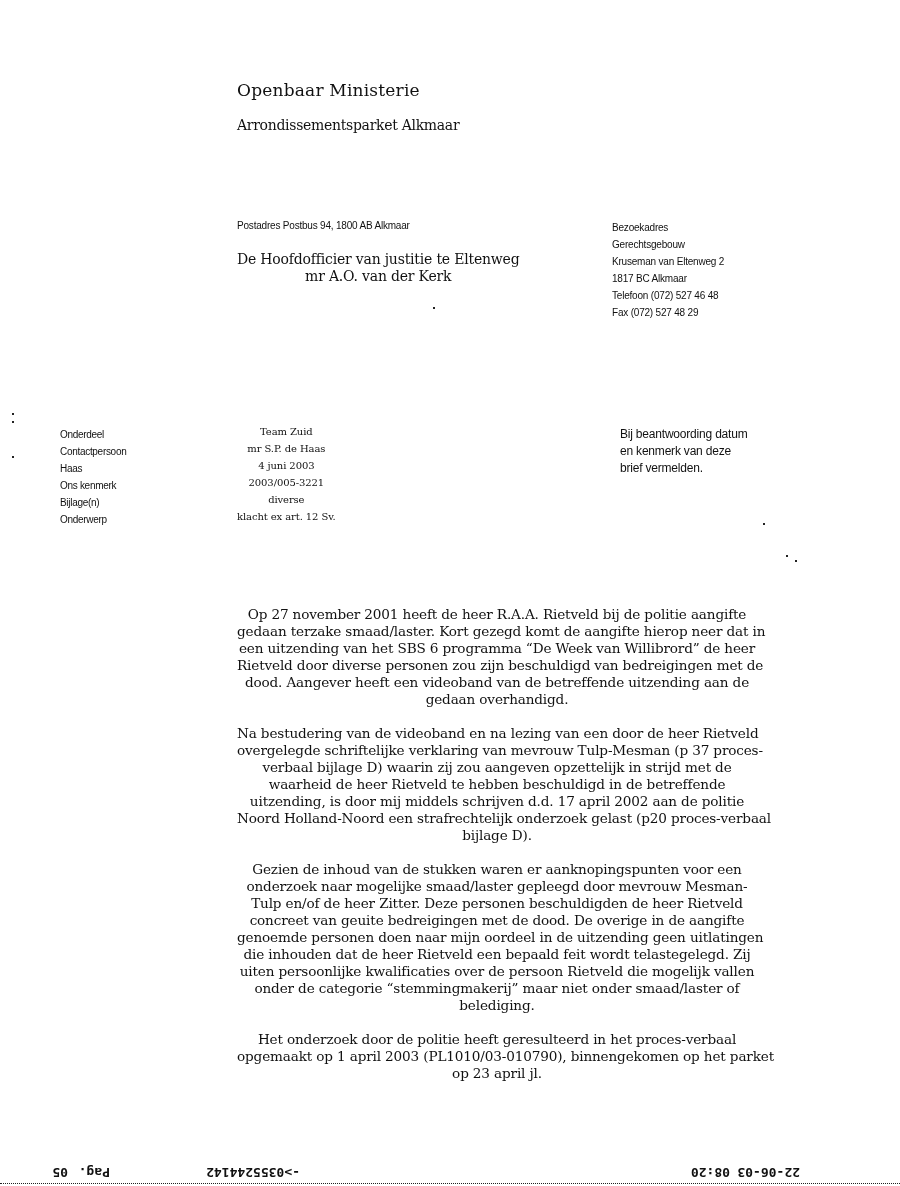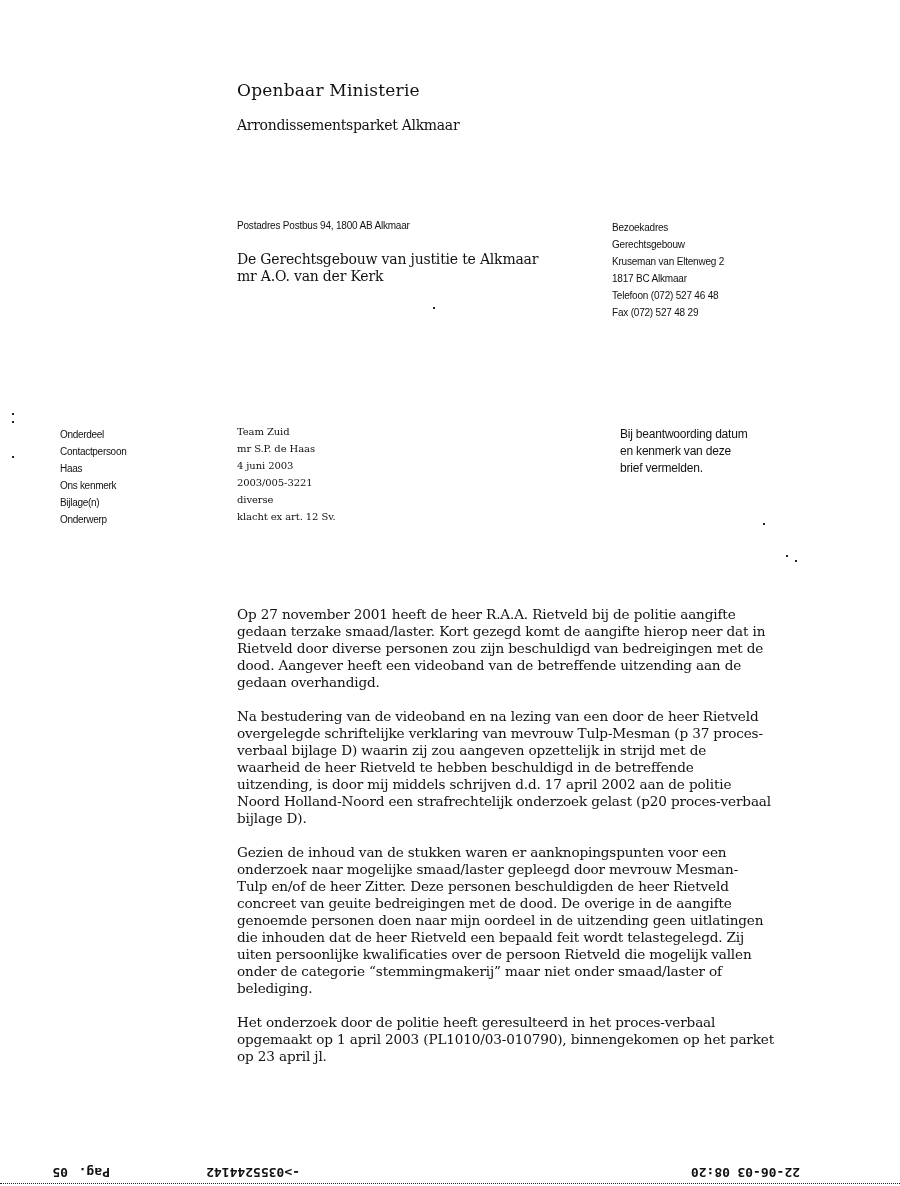--- a/index.html
+++ b/index.html
@@ -1,17 +1,17 @@
 <!DOCTYPE html>
 <html><head>
 <meta charset="utf-8">
 <style>
   html, body { margin: 0; padding: 0; background: #ffffff; }
   body { width: 900px; height: 1186px; position: relative; overflow: hidden; color: #111; }
-  .serif { font-family: "DejaVu Serif", "Liberation Serif", serif; }
+  .serif { font-family: "DejaVu Serif", "Liberation Serif", serif; text-align: center; }
   .sans { font-family: "Liberation Sans", "DejaVu Sans", sans-serif; }
   .abs { position: absolute; white-space: nowrap; }
   .org-title { left: 237px; top: 80px; font-size: 17px; letter-spacing: 0.2px; }
   .org-sub { left: 237px; top: 117px; font-size: 14px; letter-spacing: -0.3px; }
   .postadres { left: 237px; top: 220px; font-size: 10px; letter-spacing: -0.2px; }
   .addressee { left: 237px; top: 251px; font-size: 14px; line-height: 17px; letter-spacing: -0.2px; }
   .visit { left: 612px; top: 219px; font-size: 10px; line-height: 17px; letter-spacing: -0.2px; }
   .meta-labels { left: 60px; top: 426px; width: 115px; text-align: left; font-size: 10px; line-height: 17px; letter-spacing: -0.3px; }
   .meta-values { left: 237px; top: 423px; font-size: 10px; line-height: 17px; letter-spacing: -0.1px; }
   .reply-note { left: 612px; top: 426px; font-size: 12px; line-height: 17px; letter-spacing: -0.2px; margin-left: 8px; }
@@ -26,21 +26,21 @@
 </style>
 </head>
 <body>
 
 <div class="abs serif org-title">Openbaar Ministerie</div>
 <div class="abs serif org-sub">Arrondissementsparket Alkmaar</div>
 
 <div class="abs sans postadres">Postadres  Postbus 94,  1800 AB Alkmaar</div>
 
 <div class="abs serif addressee">
-  <div>De Gerechtsgebouw van justitie te Alkmaar</div>
+  <div>De Hoofdofficier van justitie te Eltenweg</div>
   <div>mr A.O. van der Kerk</div>
 </div>
 
 <div class="abs sans visit">
   <div>Bezoekadres</div>
   <div>Gerechtsgebouw</div>
   <div>Kruseman van Eltenweg 2</div>
   <div>1817 BC Alkmaar</div>
   <div>Telefoon (072) 527 46 48</div>
   <div>Fax (072) 527 48 29</div>
@@ -67,20 +67,21 @@
 <div class="abs sans reply-note">
   <div>Bij beantwoording datum</div>
   <div>en kenmerk van deze</div>
   <div>brief vermelden.</div>
 </div>
 
 <div class="abs serif body-text">
   <div class="para">
     <span class="line">Op 27 november 2001 heeft de heer R.A.A. Rietveld bij de politie aangifte</span>
     <span class="line">gedaan terzake smaad/laster. Kort gezegd komt de aangifte hierop neer dat in</span>
+    <span class="line">een uitzending van het SBS 6 programma “De Week van Willibrord” de heer</span>
     <span class="line">Rietveld door diverse personen zou zijn beschuldigd van bedreigingen met de</span>
     <span class="line">dood. Aangever heeft een videoband van de betreffende uitzending aan de</span>
     <span class="line">gedaan overhandigd.</span>
   </div>
   <div class="para">
     <span class="line">Na bestudering van de videoband en na lezing van een door de heer Rietveld</span>
     <span class="line">overgelegde schriftelijke verklaring van mevrouw Tulp-Mesman (p 37 proces-</span>
     <span class="line">verbaal bijlage D) waarin zij zou aangeven opzettelijk in strijd met de</span>
     <span class="line">waarheid de heer Rietveld te hebben beschuldigd in de betreffende</span>
     <span class="line">uitzending, is door mij middels schrijven d.d. 17 april 2002 aan de politie</span>

